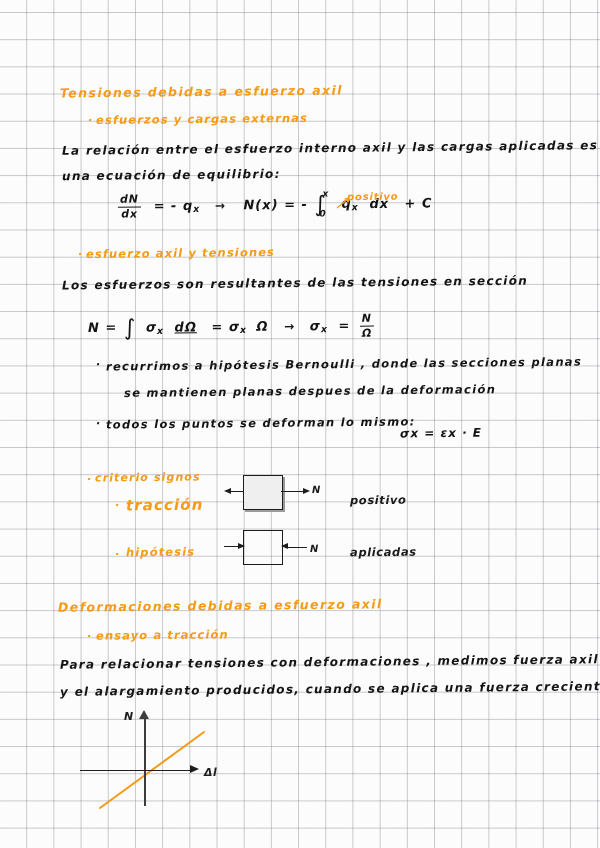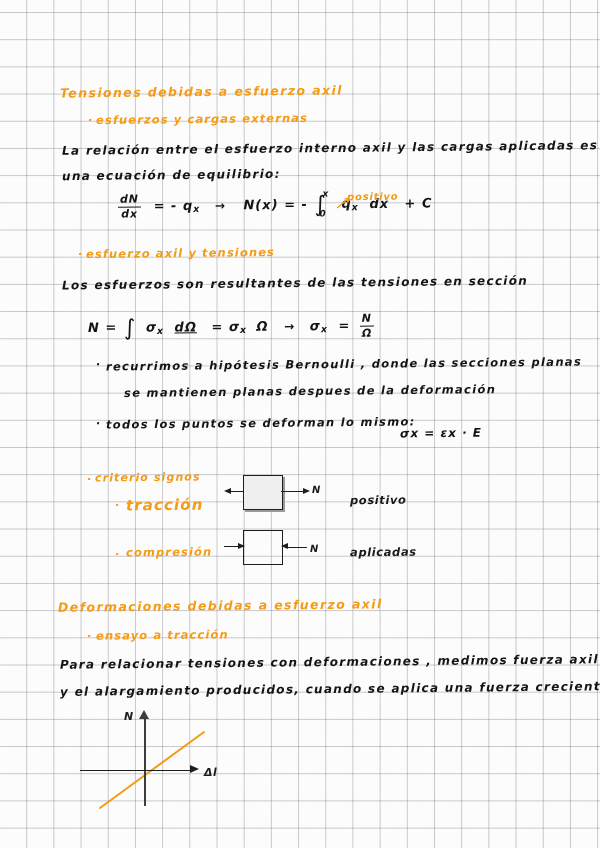--- a/index.html
+++ b/index.html
@@ -267,21 +267,21 @@
 
   <div class="arrow-line" style="left:228px; top:491px; width:16px;"></div>
   <div class="arrow-head ah-left" style="left:224px; top:488px;"></div>
 
   <div class="arrow-line" style="left:281px; top:491px; width:23px;"></div>
   <div class="arrow-head ah-right" style="left:303px; top:488px;"></div>
   <div class="ink hand" style="left:312px; top:484px; font-size:10px;">N</div>
   <div class="ink hand" style="left:350px; top:493px; font-size:11.5px;">positivo</div>
 
   <div class="ink hand subhead orange" style="left:115px; top:547px;">·</div>
-  <div class="ink hand subhead orange" style="left:126px; top:545px; font-size:11.5px;">compresión</div>
+  <div class="ink hand subhead orange" style="left:126px; top:545px; font-size:11.5px;">hipótesis</div>
 
   <div class="dia-box" style="left:243px; top:530px; width:38px; height:33px;"></div>
 
   <div class="arrow-line" style="left:224px; top:546px; width:15px;"></div>
   <div class="arrow-head ah-right" style="left:238px; top:543px;"></div>
 
   <div class="arrow-line" style="left:285px; top:547px; width:22px;"></div>
   <div class="arrow-head ah-left" style="left:281px; top:543px;"></div>
   <div class="ink hand" style="left:310px; top:543px; font-size:10px;">N</div>
   <div class="ink hand" style="left:350px; top:545px; font-size:11.5px;">aplicadas</div>

